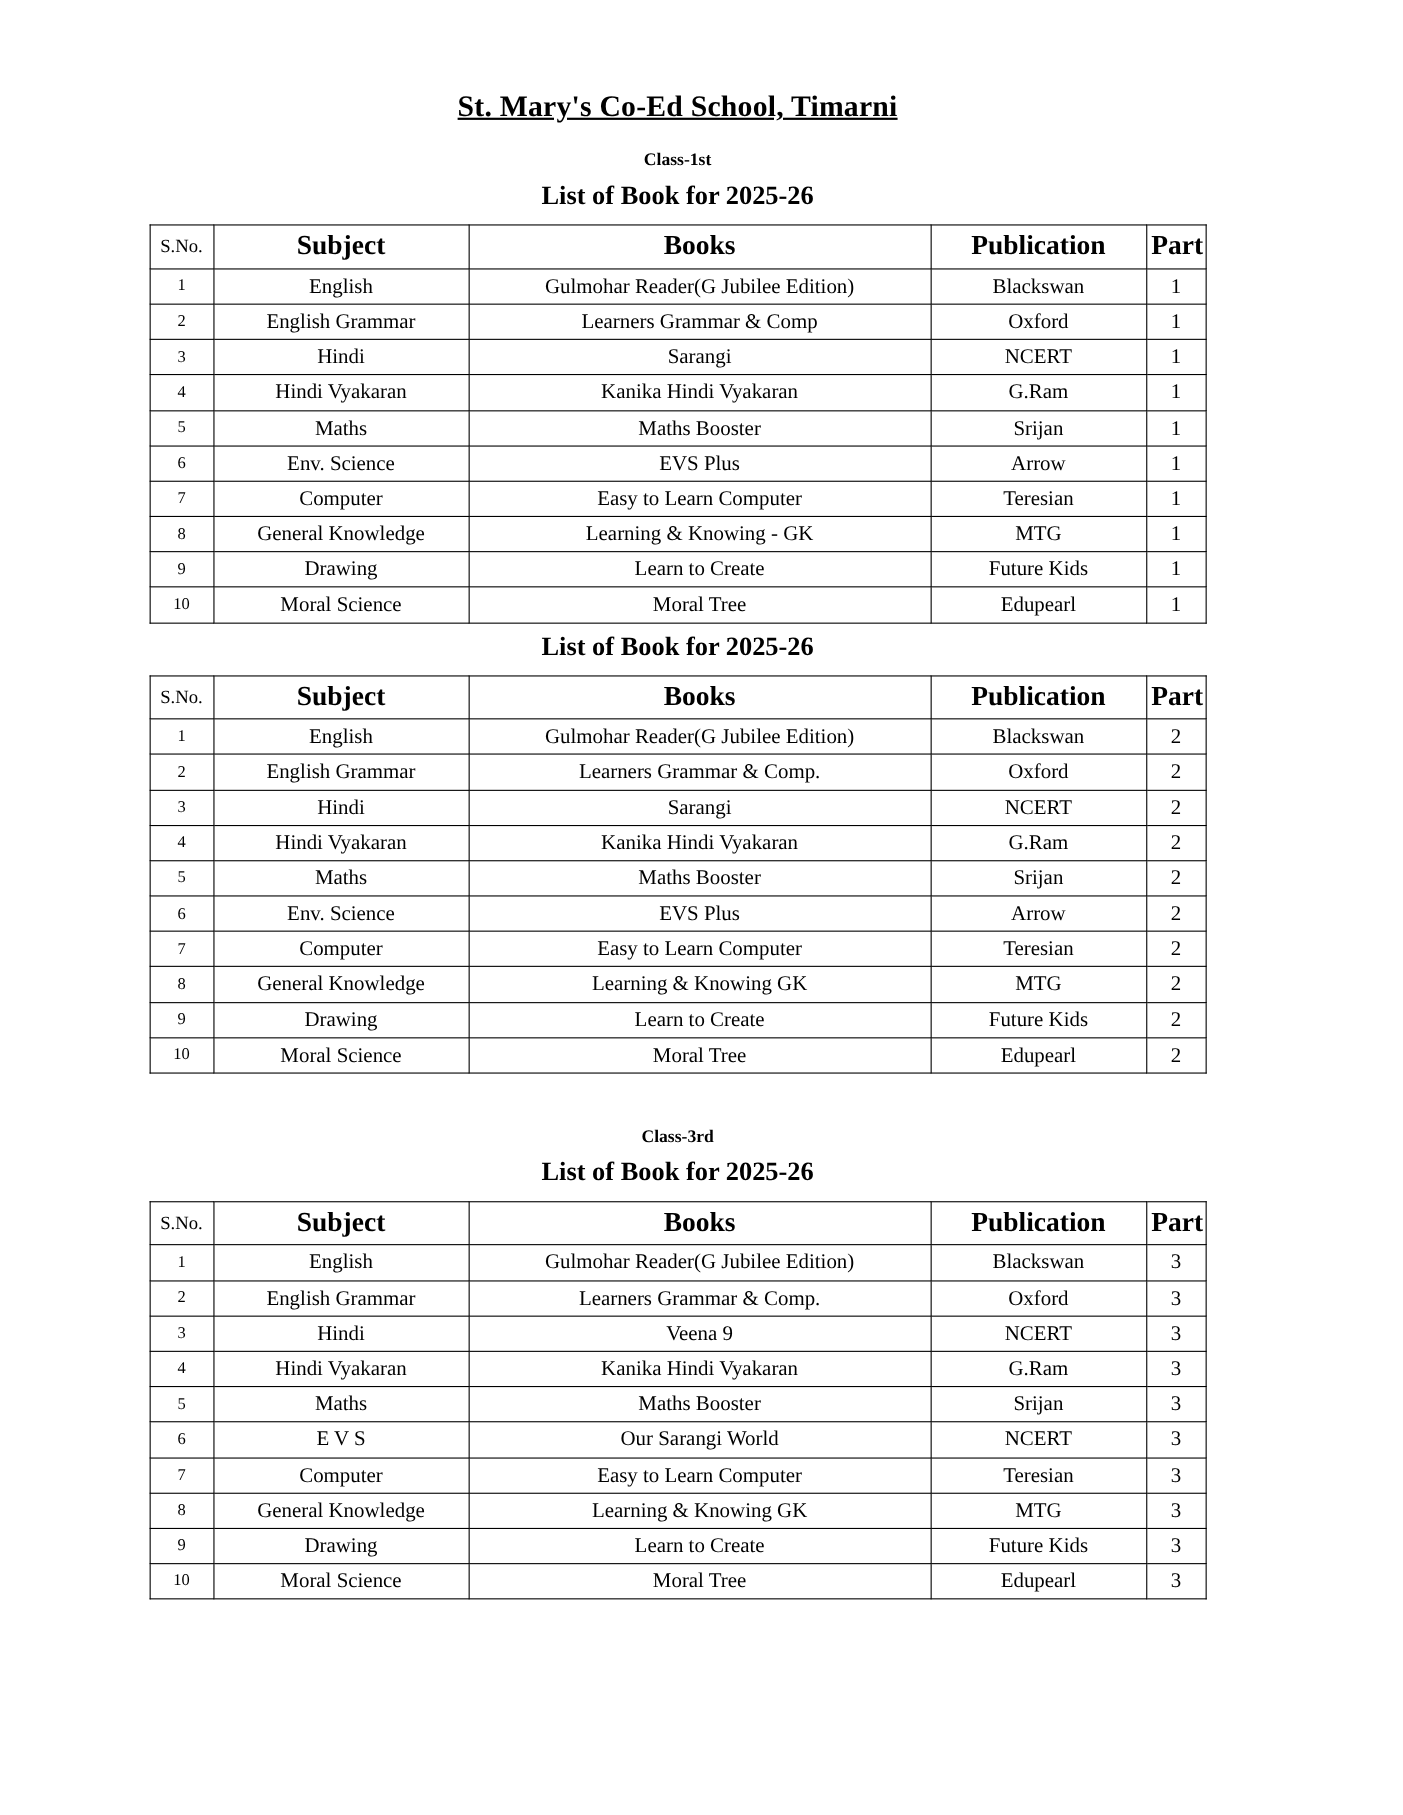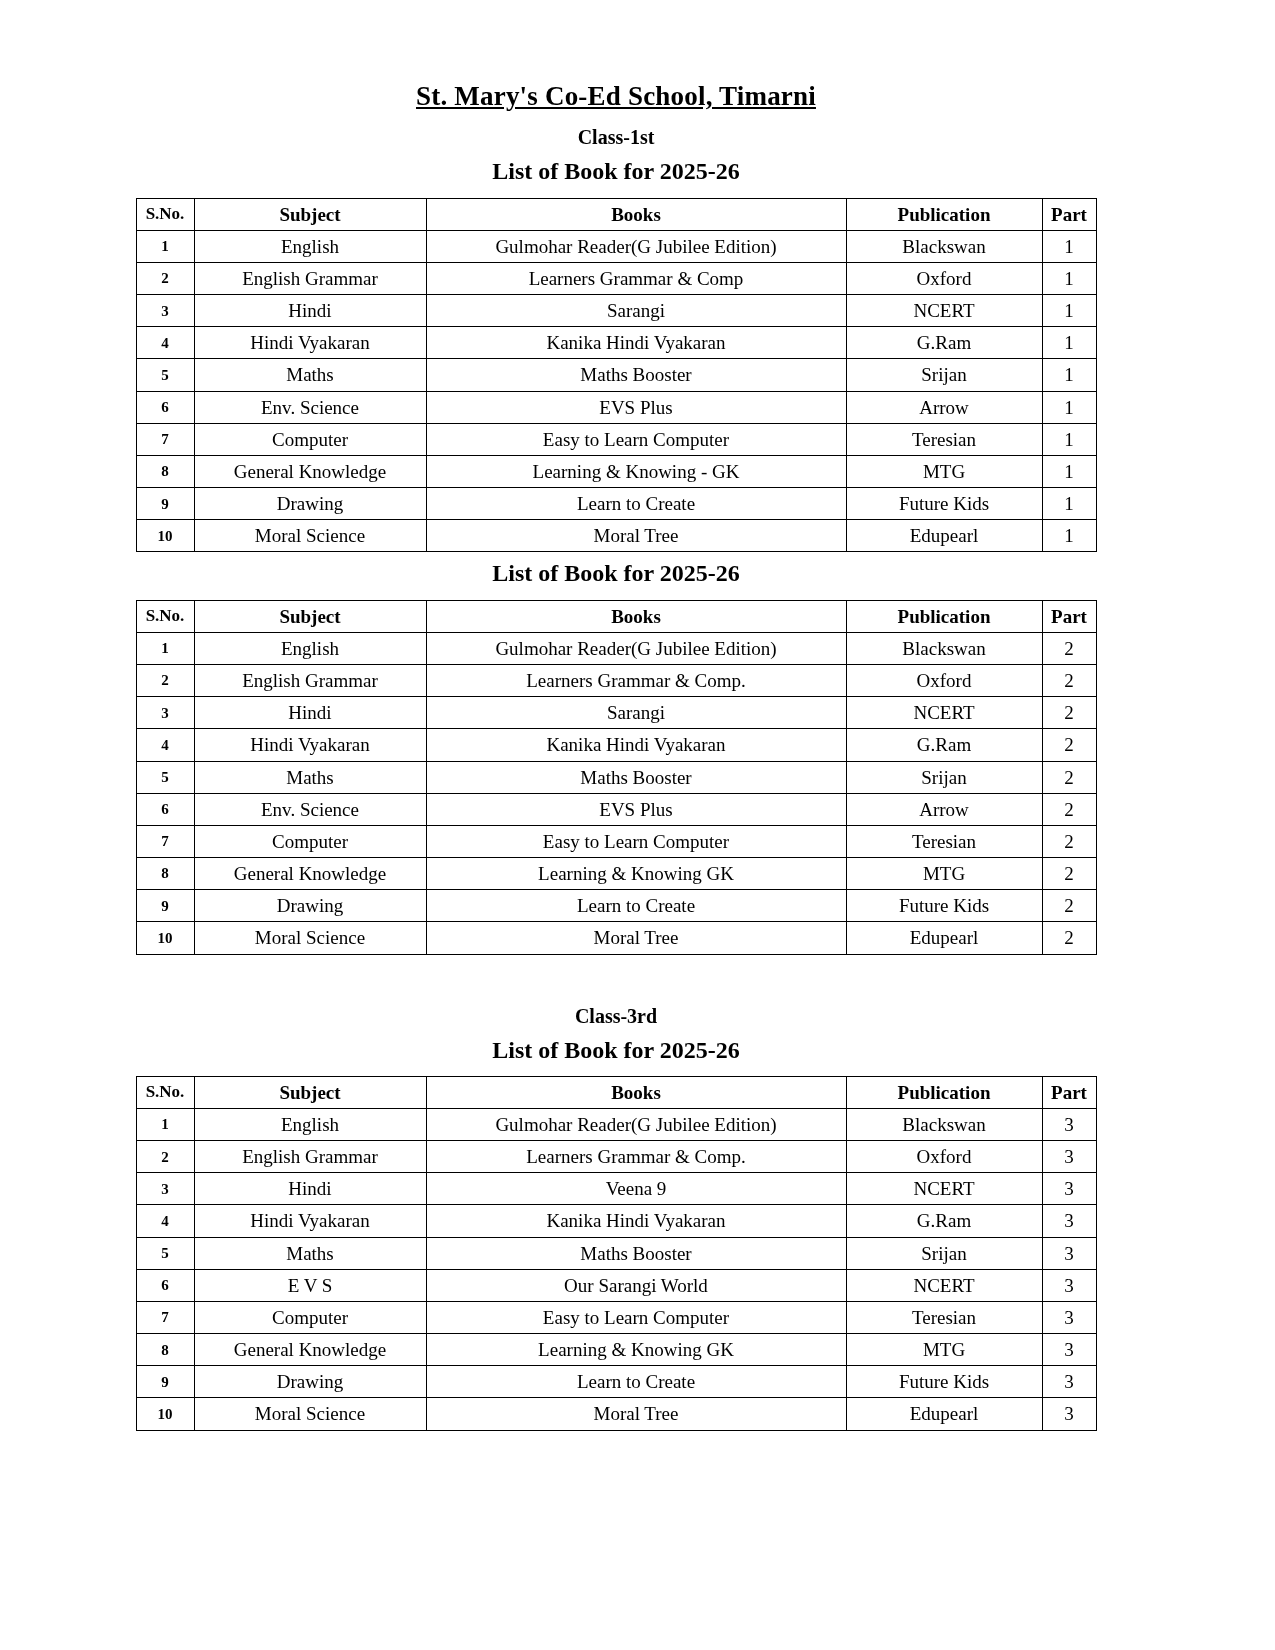--- a/index.html
+++ b/index.html
@@ -25,22 +25,22 @@
     font-weight: bold;
     font-size: 27px;
     letter-spacing: 0.2px;
     text-decoration: underline;
     margin: 8px 0 0 0;
     line-height: 1.2;
   }
   .class-heading {
     text-align: center;
     font-weight: bold;
-    font-size: 20px;
-    margin: 12px 0 0 0;
+    font-size: 16px;
+    margin: 24px 0 0 0;
     line-height: 1.3;
   }
   .class-heading.spaced {
     margin-top: 48px;
   }
   .list-subheading {
     text-align: center;
     font-weight: bold;
     font-size: 24px;
     margin: 6px 0 10px 0;
@@ -58,26 +58,26 @@
     padding: 4px 4px;
     font-size: 19px;
     line-height: 1.22;
     text-align: center;
     vertical-align: middle;
     height: 29px;
     box-sizing: border-box;
   }
   table.book-table th {
     font-weight: bold;
-    font-size: 19px;
+    font-size: 25px;
   }
   table.book-table th.col-sno,
   table.book-table td.col-sno {
     width: 58px;
-    font-weight: bold;
+    font-weight: normal;
     font-size: 15px;
   }
   table.book-table th.col-sno {
     font-size: 17px;
   }
   table.book-table th.col-subject,
   table.book-table td.col-subject {
     width: 232px;
   }
   table.book-table th.col-books,

